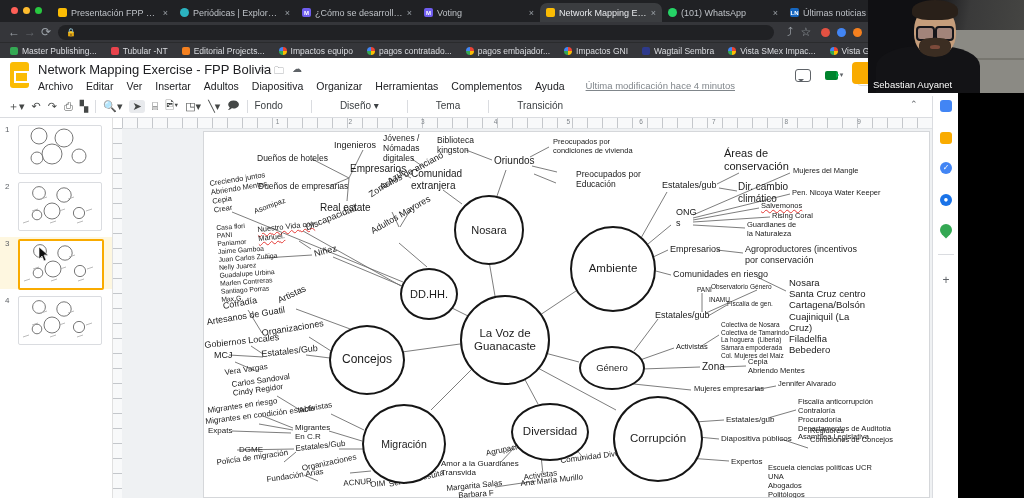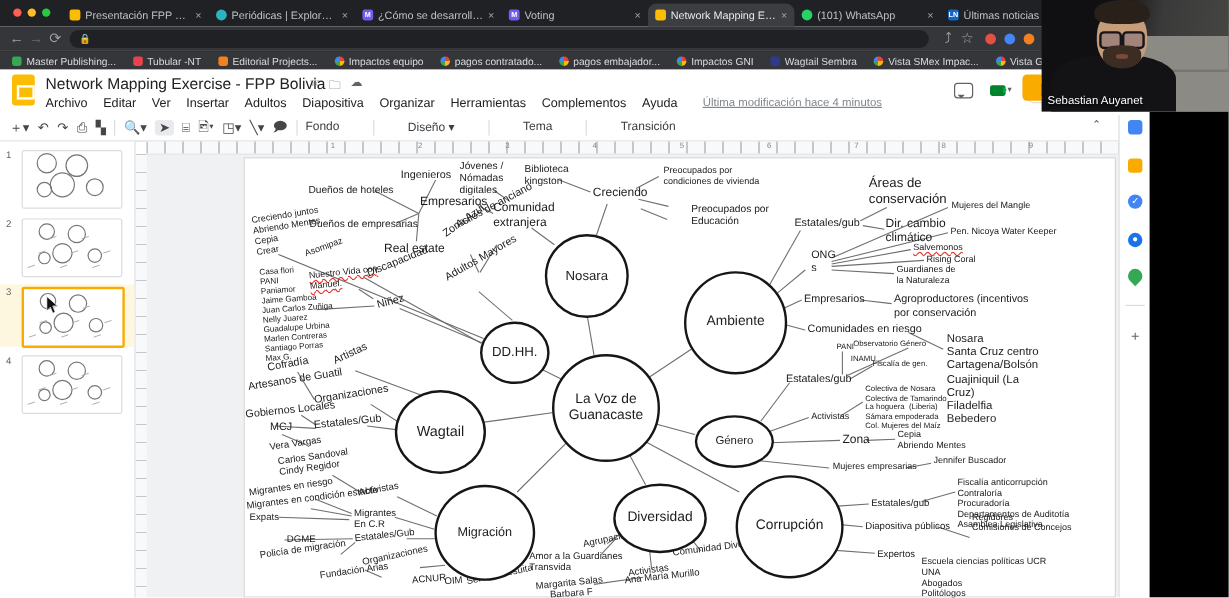--- a/index.html
+++ b/index.html
@@ -425,21 +425,21 @@
     <line x1="541" y1="456" x2="543" y2="474" stroke="#6e6e6e" stroke-width="0.9"></line>
     <line x1="536" y1="481" x2="495" y2="487" stroke="#6e6e6e" stroke-width="0.9"></line>
     <line x1="576" y1="449" x2="584" y2="459" stroke="#6e6e6e" stroke-width="0.9"></line>
   </svg>
 <div id="nodes-layer">
     <div class="node" style="left: 454px; top: 195px; width: 66px; height: 66px; font-size: 11px;">Nosara</div>
     <div class="node" style="left: 570px; top: 226px; width: 82px; height: 82px; font-size: 11.5px;">Ambiente</div>
     <div class="node" style="left: 400px; top: 268px; width: 54px; height: 48px; font-size: 11px;">DD.HH.</div>
     <div class="node" style="left: 460px; top: 295px; width: 86px; height: 86px; font-size: 11.5px;">La Voz de
 Guanacaste</div>
-    <div class="node" style="left: 329px; top: 325px; width: 72px; height: 66px; font-size: 12px;">Wagtail</div>
+    <div class="node" style="left: 329px; top: 325px; width: 72px; height: 66px; font-size: 12px;">Concejos</div>
     <div class="node" style="left: 579px; top: 346px; width: 62px; height: 40px; font-size: 9.5px;">Género</div>
     <div class="node" style="left: 362px; top: 404px; width: 80px; height: 76px; font-size: 10.5px;">Migración</div>
     <div class="node" style="left: 511px; top: 403px; width: 74px; height: 54px; font-size: 11.5px;">Diversidad</div>
     <div class="node" style="left: 613px; top: 396px; width: 86px; height: 82px; font-size: 11.5px;">Corrupción</div>
   </div>
 <div id="labels-layer">
     <div class="lbl" style="left: 334px; top: 140px; font-size: 9px;">Ingenieros</div>
     <div class="lbl" style="left: 383px; top: 133px; font-size: 8.5px;">Jóvenes /
 Nómadas
 digitales</div>
@@ -448,21 +448,21 @@
     <div class="lbl" style="left: 257px; top: 153px; font-size: 8.5px; text-align: center;">Dueños de hoteles</div>
     <div class="lbl" style="left: 350px; top: 163px; font-size: 10px;">Empresarios</div>
     <div class="lbl" style="left: 258px; top: 181px; font-size: 8.5px;">Dueños de empresarias</div>
     <div class="lbl" style="left: 209px; top: 180px; font-size: 7.5px; transform: rotate(-9deg);">Creciendo juntos
 Abriendo Mentes
 Cepia
 Crear</div>
     <div class="lbl" style="left: 320px; top: 202px; font-size: 10px;">Real estate</div>
     <div class="lbl" style="left: 411px; top: 168px; font-size: 10px;">Comunidad
 extranjera</div>
-    <div class="lbl" style="left: 494px; top: 155px; font-size: 10px;">Creciendo</div>
+    <div class="lbl" style="left: 494px; top: 155px; font-size: 10px;">Oriundos</div>
     <div class="lbl" style="left: 553px; top: 138px; font-size: 7.5px;">Preocupados por
 condiciones de vivienda</div>
     <div class="lbl" style="left: 576px; top: 169px; font-size: 8.5px;">Preocupados por
 Educación</div>
     <div class="lbl" style="left: 724px; top: 147px; font-size: 11px;">Áreas de
 conservación</div>
     <div class="lbl" style="left: 793px; top: 167px; font-size: 7.5px;">Mujeres del Mangle</div>
     <div class="lbl" style="left: 662px; top: 180px; font-size: 9px;">Estatales/gub</div>
     <div class="lbl" style="left: 738px; top: 181px; font-size: 10px;">Dir. cambio
 climático</div>
@@ -492,21 +492,21 @@
 Cartagena/Bolsón
 Cuajiniquil (La
 Cruz)
 Filadelfia
 Bebedero</div>
     <div class="lbl" style="left: 676px; top: 343px; font-size: 7.5px;">Activistas</div>
     <div class="lbl" style="left: 702px; top: 361px; font-size: 10px;">Zona</div>
     <div class="lbl" style="left: 748px; top: 358px; font-size: 7.5px;">Cepia
 Abriendo Mentes</div>
     <div class="lbl" style="left: 694px; top: 385px; font-size: 7.5px;">Mujeres empresarias</div>
-    <div class="lbl" style="left: 778px; top: 380px; font-size: 7.5px;">Jennifer Buscador</div>
+    <div class="lbl" style="left: 778px; top: 380px; font-size: 7.5px;">Jennifer Alvarado</div>
     <div class="lbl" style="left: 798px; top: 398px; font-size: 7.5px;">Fiscalía anticorrupción
 Contraloría
 Procuradoría
 Departamentos de Auditotía
 Asamblea Legislativa</div>
     <div class="lbl" style="left: 726px; top: 415px; font-size: 8px;">Estatales/gub</div>
     <div class="lbl" style="left: 721px; top: 434px; font-size: 8px;">Diapositiva públicos</div>
     <div class="lbl" style="left: 810px; top: 427px; font-size: 7.5px;">Regidores
 Comisiones de Concejos</div>
     <div class="lbl" style="left: 731px; top: 457px; font-size: 8px;">Expertos</div>
@@ -530,21 +530,21 @@
     <div class="lbl" style="left: 304px; top: 223px; font-size: 9px; transform: rotate(-22deg);">Discapacidad</div>
     <div class="lbl" style="left: 367px; top: 191px; font-size: 9px; transform: rotate(-35deg);">Zona Azul</div>
     <div class="lbl" style="left: 378px; top: 183px; font-size: 9px; transform: rotate(-28deg);">Asilos de anciano</div>
     <div class="lbl" style="left: 369px; top: 227px; font-size: 9px; transform: rotate(-30deg);">Adultos Mayores</div>
     <div class="lbl" style="left: 313px; top: 249px; font-size: 9px; transform: rotate(-15deg);">Niñez</div>
     <div class="lbl" style="left: 222px; top: 301px; font-size: 9px; transform: rotate(-10deg);">Cofradía</div>
     <div class="lbl" style="left: 276px; top: 296px; font-size: 9px; transform: rotate(-25deg);">Artistas</div>
     <div class="lbl" style="left: 206px; top: 317px; font-size: 9px; transform: rotate(-9deg);">Artesanos de Guatil</div>
     <div class="lbl" style="left: 261px; top: 328px; font-size: 9px; transform: rotate(-9deg);">Organizaciones</div>
     <div class="lbl" style="left: 204px; top: 340px; font-size: 9px; transform: rotate(-6deg);">Gobiernos Locales</div>
-    <div class="lbl" style="left: 214px; top: 350px; font-size: 9px; margin-left: 11px;">MCJ</div>
+    <div class="lbl" style="left: 214px; top: 350px; font-size: 9px;">MCJ</div>
     <div class="lbl" style="left: 261px; top: 349px; font-size: 9px; transform: rotate(-6deg);">Estatales/Gub</div>
     <div class="lbl" style="left: 224px; top: 368px; font-size: 8px; transform: rotate(-8deg);">Vera Vargas</div>
     <div class="lbl" style="left: 231px; top: 380px; font-size: 8px; transform: rotate(-8deg);">Carlos Sandoval
 Cindy Regidor</div>
     <div class="lbl" style="left: 298px; top: 406px; font-size: 8px; transform: rotate(-10deg);">Activistas</div>
     <div class="lbl" style="left: 207px; top: 406px; font-size: 8px; transform: rotate(-8deg);">Migrantes en riesgo</div>
     <div class="lbl" style="left: 205px; top: 417px; font-size: 8px; transform: rotate(-7deg);">Migrantes en condición estable</div>
     <div class="lbl" style="left: 208px; top: 426px; font-size: 8px;">Expats</div>
     <div class="lbl" style="left: 295px; top: 423px; font-size: 8px;">Migrantes
 En C.R</div>

